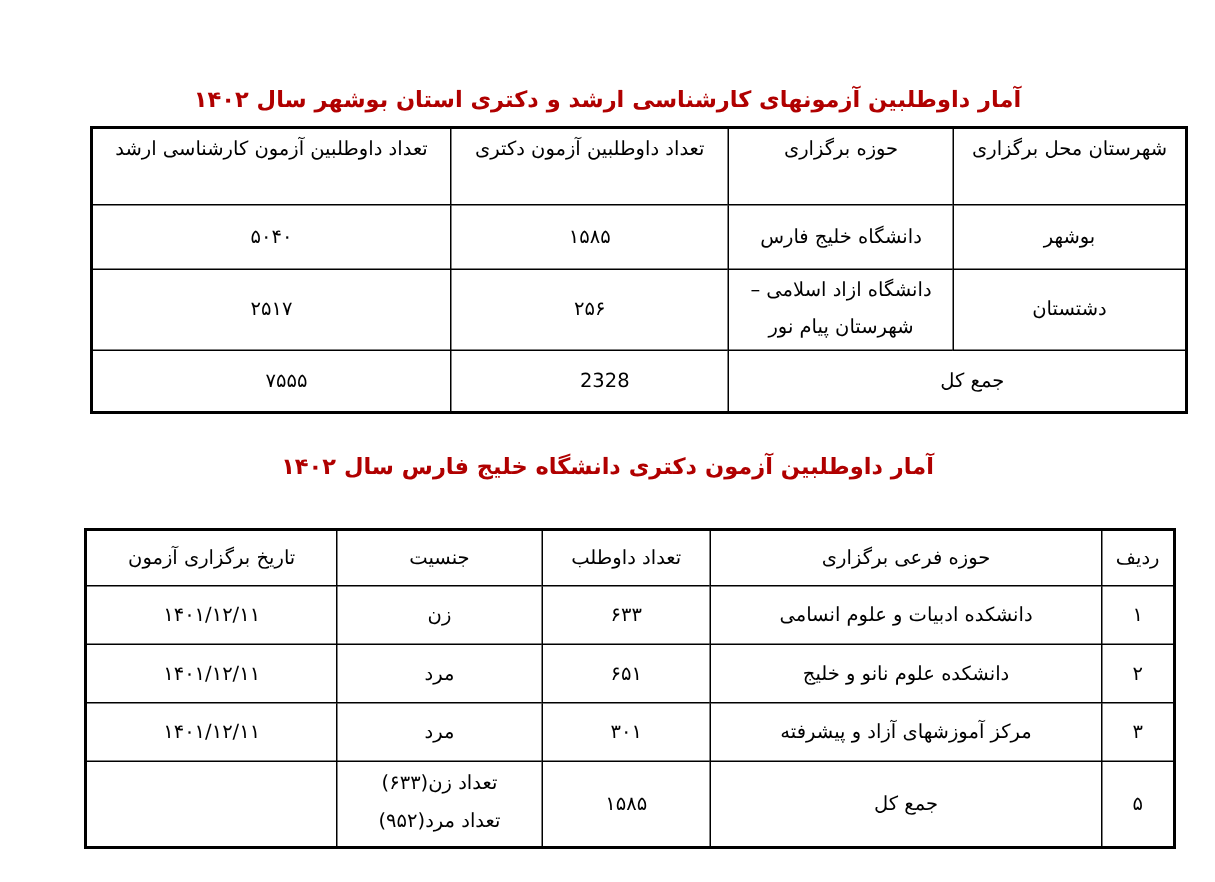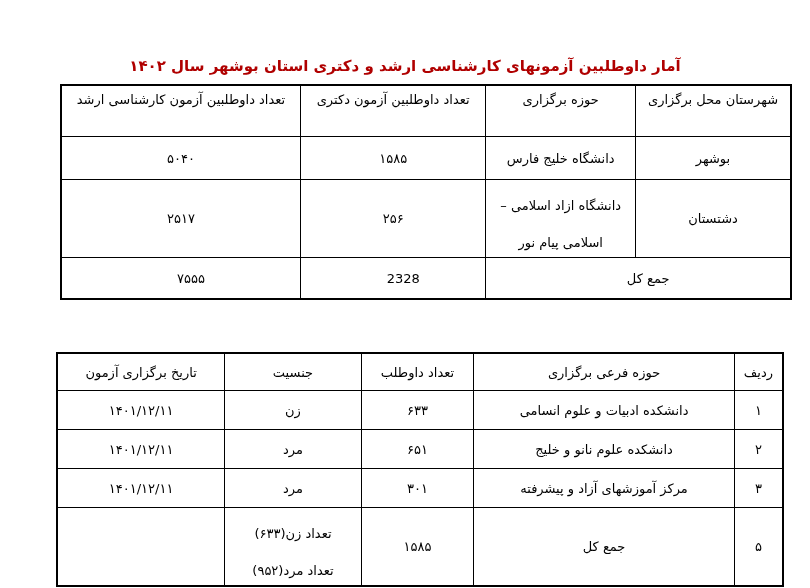--- a/index.html
+++ b/index.html
@@ -51,21 +51,21 @@
   #table1 tr.r1 td { height: 38px; margin-left: 32px; }
   #table1 tr.r2 td { height: 46px; }
   #table1 tr.total td { height: 36px; padding-left: 24px; }
 
   
   #table2 { top: 352px; right: 26px; width: 728px; }
   #table2 tr.hdr th { height: 32px; text-align: center; }
   #table2 tr.data td { height: 34px; }
   #table2 tr.total td { height: 52px; }
 
-  .two-line div { line-height: 1.9; margin-top: 12px; }
+  .two-line div { line-height: 1.9; }
 </style>
 </head>
 <body>
 
 <div class="page">
 
   <div class="doc-title t1">آمار داوطلبین آزمونهای کارشناسی ارشد و دکتری استان بوشهر سال ۱۴۰۲</div>
 
   <table class="stats" id="table1">
     <colgroup>
@@ -84,33 +84,34 @@
       <tr class="r1">
         <td>بوشهر</td>
         <td>دانشگاه خلیج فارس</td>
         <td>۱۵۸۵</td>
         <td>۵۰۴۰</td>
       </tr>
       <tr class="r2">
         <td>دشتستان</td>
         <td class="two-line">
           <div>دانشگاه ازاد اسلامی –</div>
-          <div>اسلامی پیام نور</div>
+          <div>شهرستان پیام نور</div>
         </td>
         <td>۲۵۶</td>
         <td>۲۵۱۷</td>
       </tr>
       <tr class="total">
         <td colspan="2">جمع کل</td>
         <td>2328</td>
         <td>۷۵۵۵</td>
       </tr>
     </tbody>
   </table>
 
+  <div class="doc-title t2">آمار داوطلبین آزمون دکتری دانشگاه خلیج فارس سال ۱۴۰۲</div>
 
   <table class="stats" id="table2">
     <colgroup>
       <col style="width:6.7%">
       <col style="width:35.9%">
       <col style="width:15.5%">
       <col style="width:18.8%">
       <col style="width:23.1%">
     </colgroup>
     <tbody>

